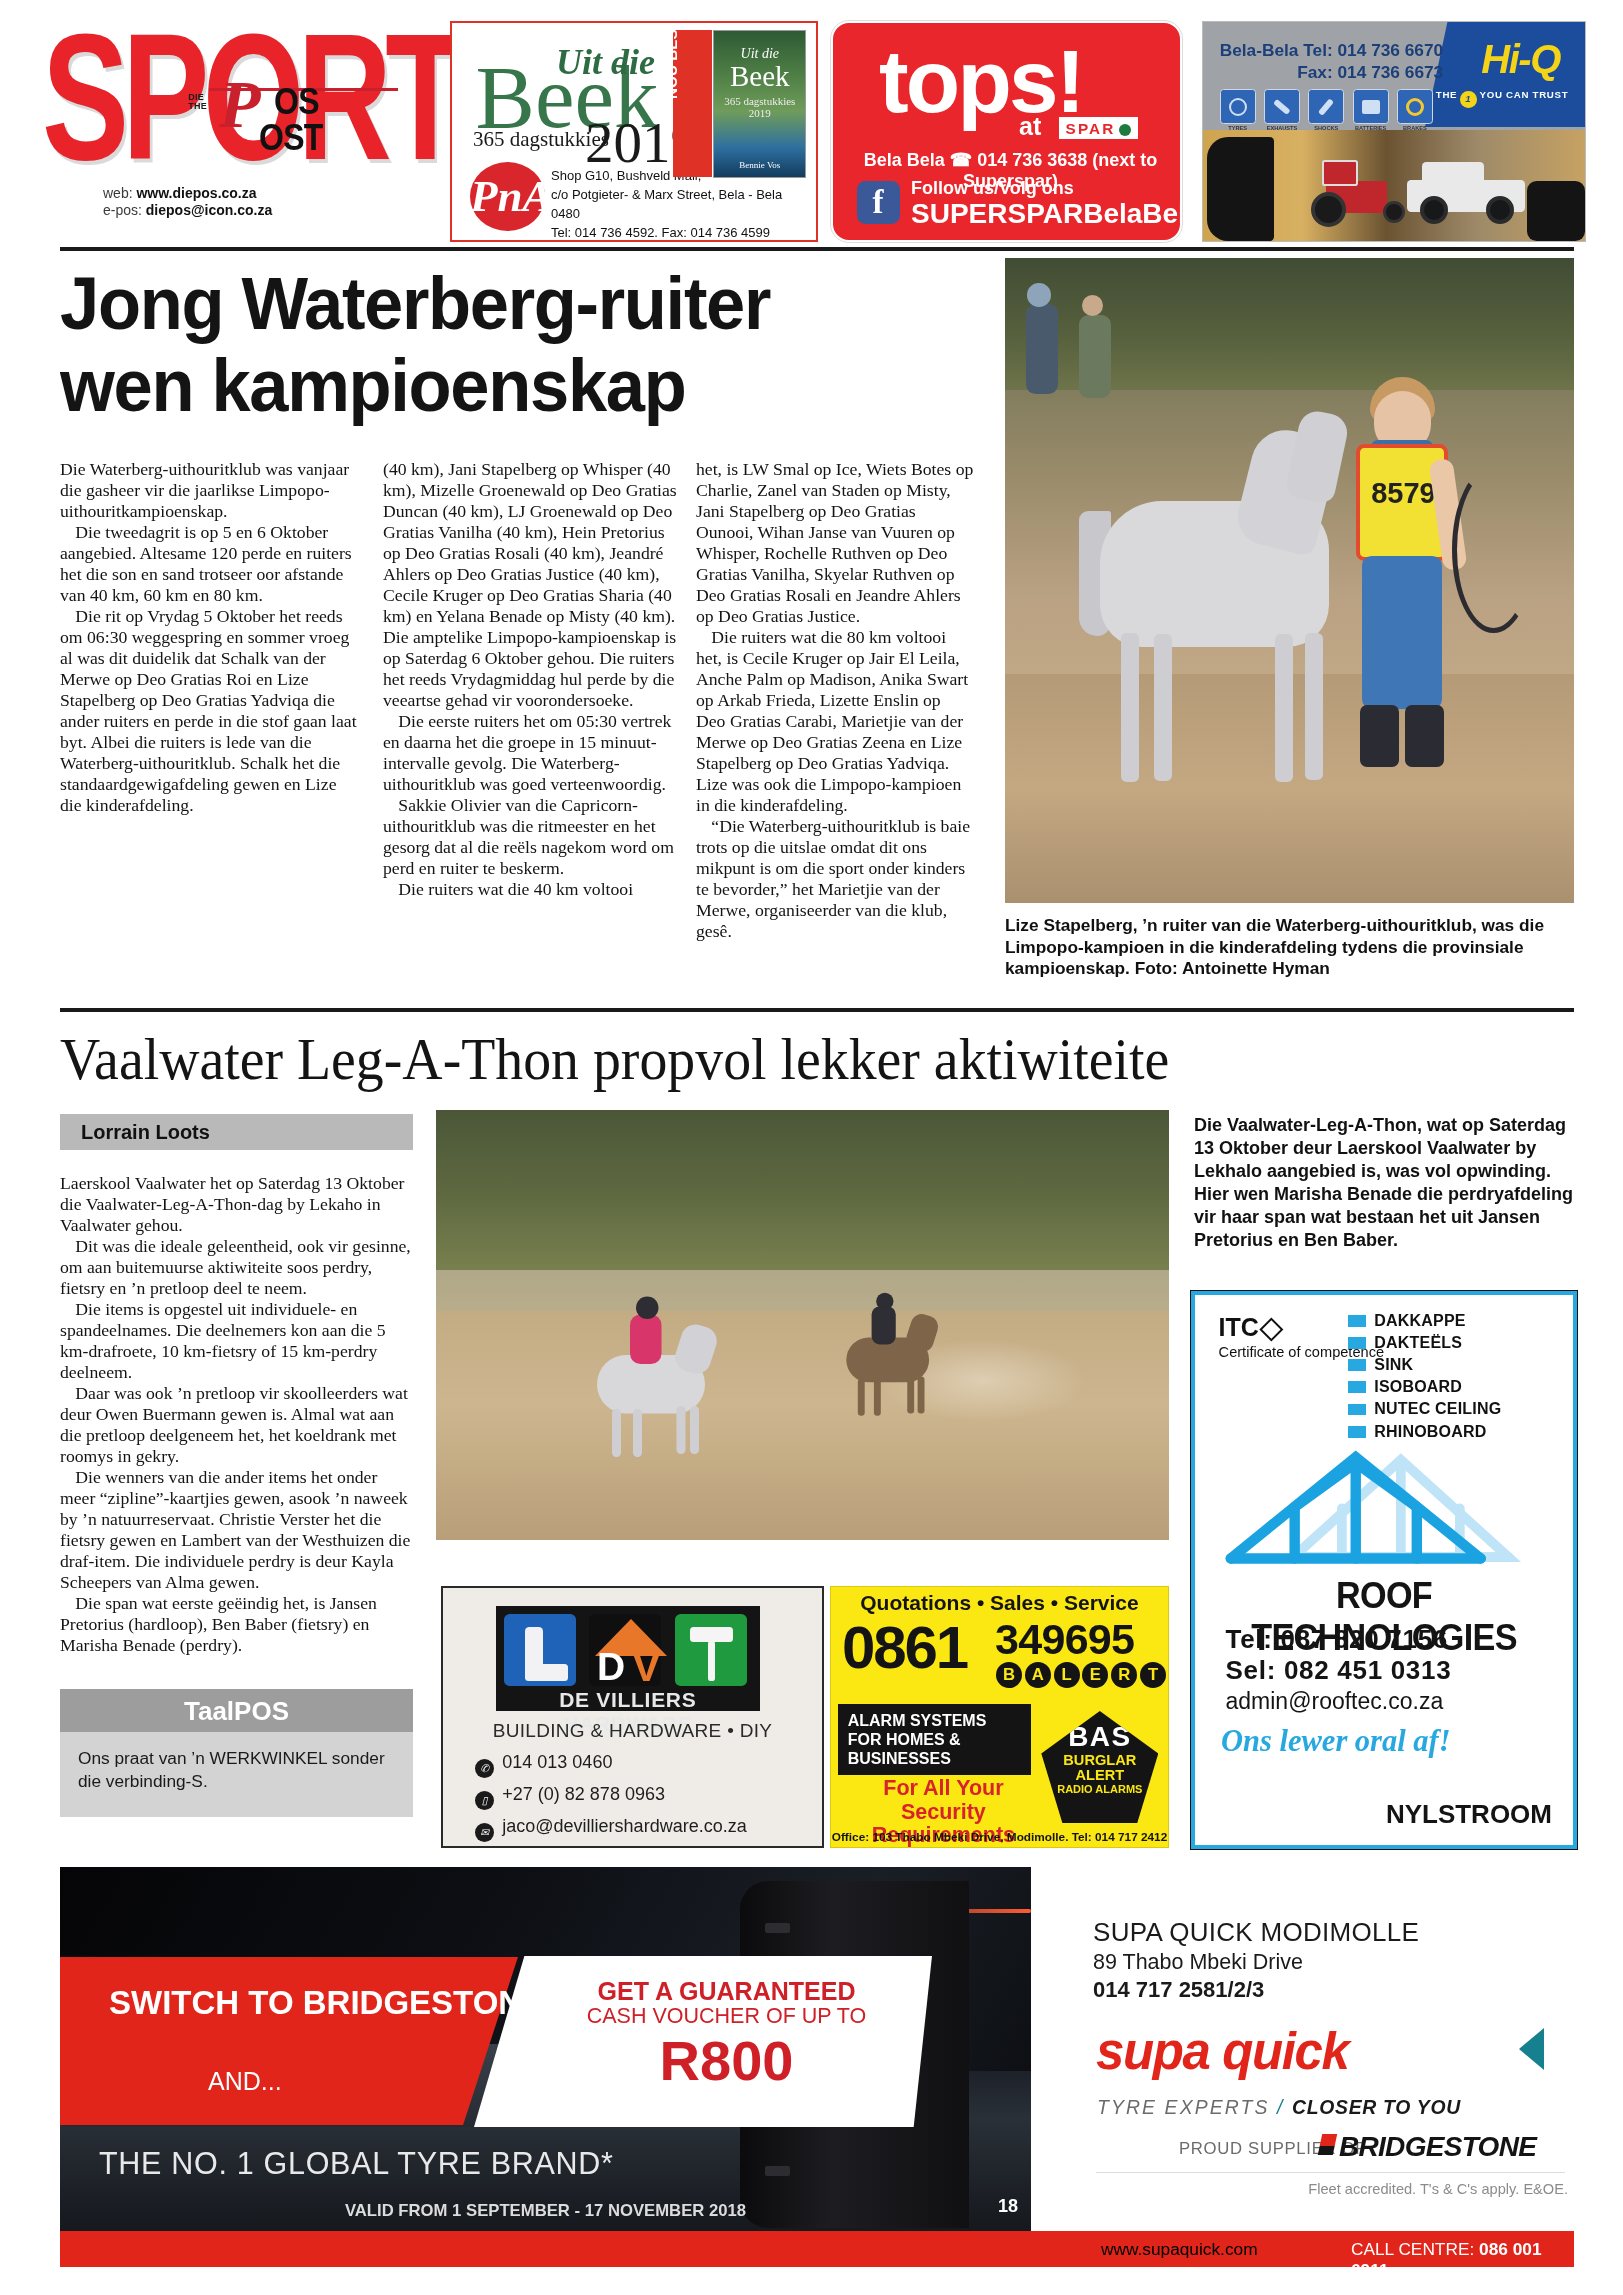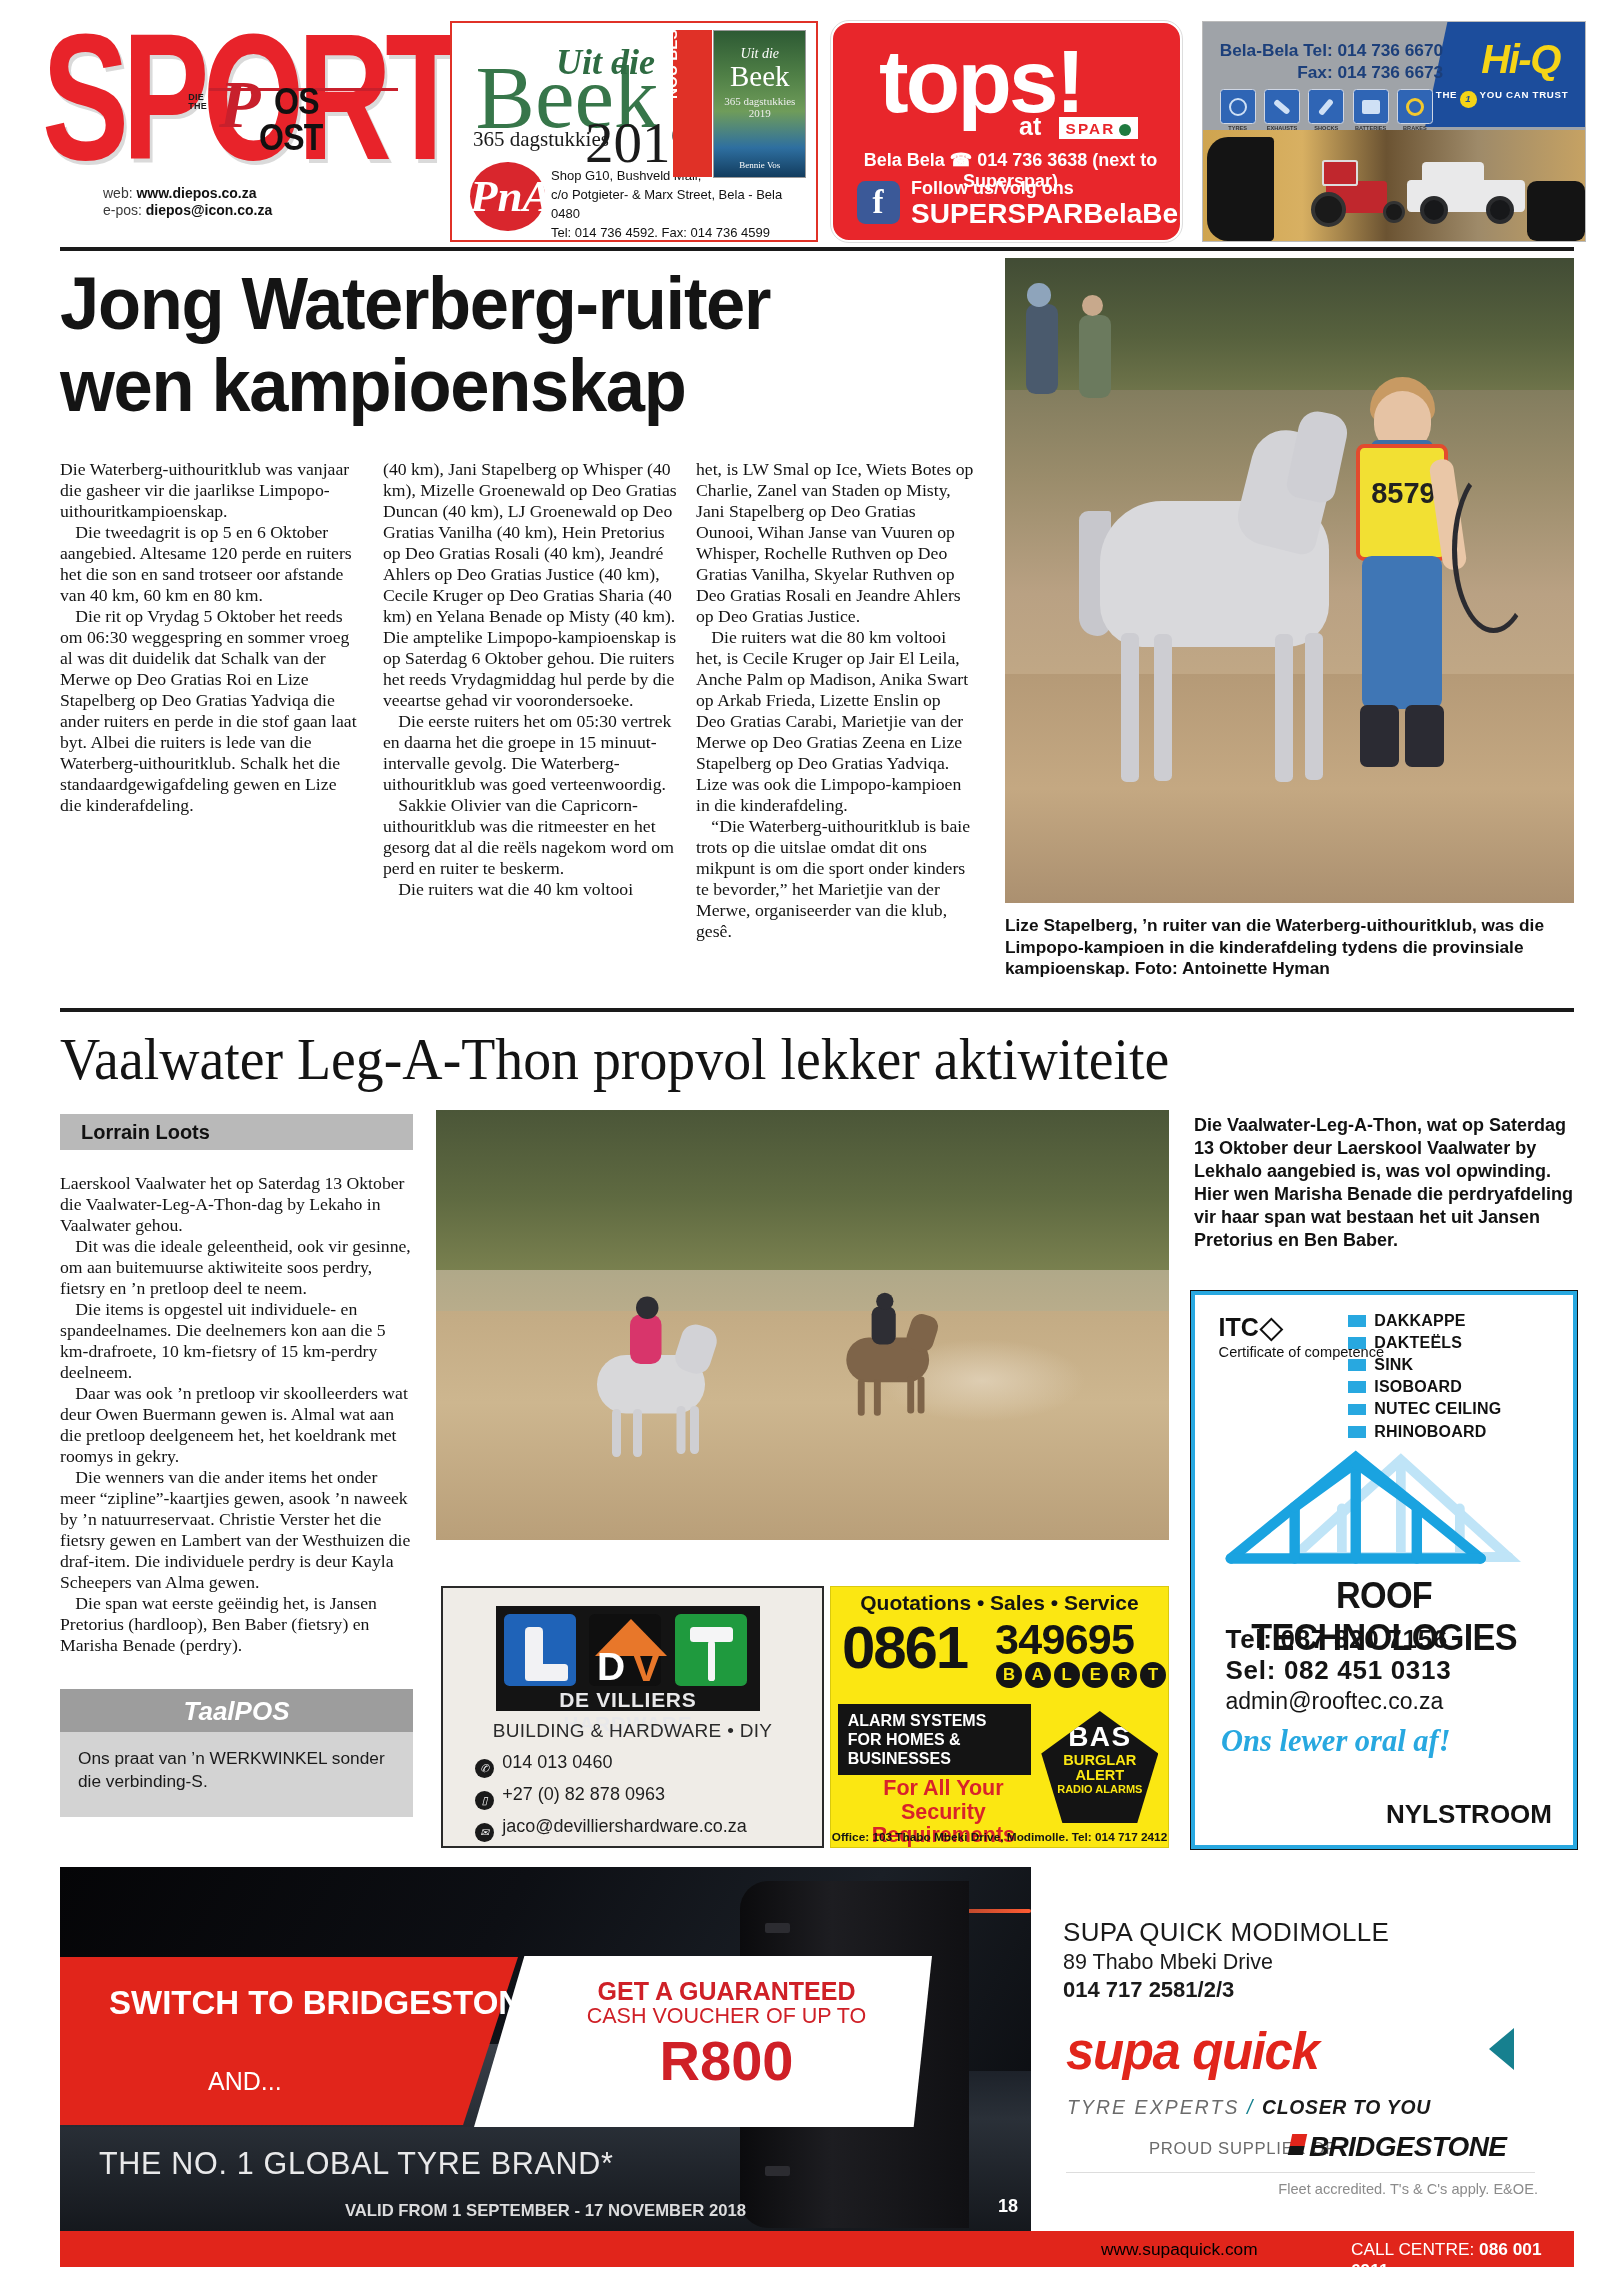--- a/index.html
+++ b/index.html
@@ -282,21 +282,21 @@
   .p2-r2 .pr { background:#2e2e34; }
 
   .sidebar2 {
     position:absolute; left:1194px; top:1114px; width:380px;
     font-family:"Liberation Sans", sans-serif; font-weight:bold;
     font-size:18px; line-height:23px; color:#111;
   }
 
   
   .taalpos { position:absolute; left:60px; top:1689px; width:353px; }
-  .taalpos-head { height:43px; background:#9d9d9d; position:relative;font-style:italic; }
+  .taalpos-head { height:43px; background:#9d9d9d; position:relative; }
   .taalpos-head span { position:absolute; left:0; right:0; top:7px; text-align:center;
     font-family:"Liberation Sans", sans-serif; font-weight:bold; font-size:26px; color:#fff; }
   .taalpos-body { background:#d3d3d3; padding:15.3px 18px 23.6px 18px;
     font-family:"Liberation Sans", sans-serif; font-size:17.3px; line-height:23px; color:#1a1a1a; }
 
   
   .ad-dvh {
     position:absolute; left:441px; top:1586px; width:383px; height:262px;
     background:#efece7; border:2.1px solid #2a2a2a; overflow:hidden;
   }
@@ -430,21 +430,21 @@
     font-family:"Liberation Sans",sans-serif; font-size:21.5px; color:#cf2027; }
   .bb-r800 { position:absolute; left:486px; top:161px; width:361px; text-align:center;
     font-family:"Liberation Sans",sans-serif; font-weight:bold; font-size:56px; color:#cf2027; }
   .bb-no1 { position:absolute; left:39px; top:279px;
     font-family:"Liberation Sans",sans-serif; font-size:30.5px; color:#e9e9ea; letter-spacing:0.7px; }
   .bb-valid { position:absolute; left:0; width:971px; bottom:9.7px; text-align:center;
     font-family:"Liberation Sans",sans-serif; font-weight:bold; font-size:16.7px; color:#dcdcdd; }
   .bb-18 { position:absolute; left:938px; bottom:14px;
     font-family:"Liberation Sans",sans-serif; font-weight:bold; font-size:18px; color:#fff; }
 
-  .sq-right { position:absolute; left:971px; top:0; width:543px; height:364px; background:#fff; }
+  .sq-right { position:absolute; left:1001px; top:0; width:543px; height:364px; background:#fff; }
   .sq-name { position:absolute; left:32px; top:50px;
     font-family:"Liberation Sans",sans-serif; font-size:26px; color:#1a1a1a; letter-spacing:0.3px; }
   .sq-addr { position:absolute; left:32px; top:83px;
     font-family:"Liberation Sans",sans-serif; font-size:21.5px; color:#1a1a1a; }
   .sq-phone { position:absolute; left:32px; top:110px;
     font-family:"Liberation Sans",sans-serif; font-weight:bold; font-size:22px; color:#1a1a1a; }
   .sq-logo { position:absolute; left:35px; top:155px;
     font-family:"Liberation Sans",sans-serif; font-style:italic; font-weight:bold;
     font-size:51px; color:#e1251b; letter-spacing:-1.4px; }
   .sq-chev { position:absolute; left:458px; top:161px; width:0; height:0;

